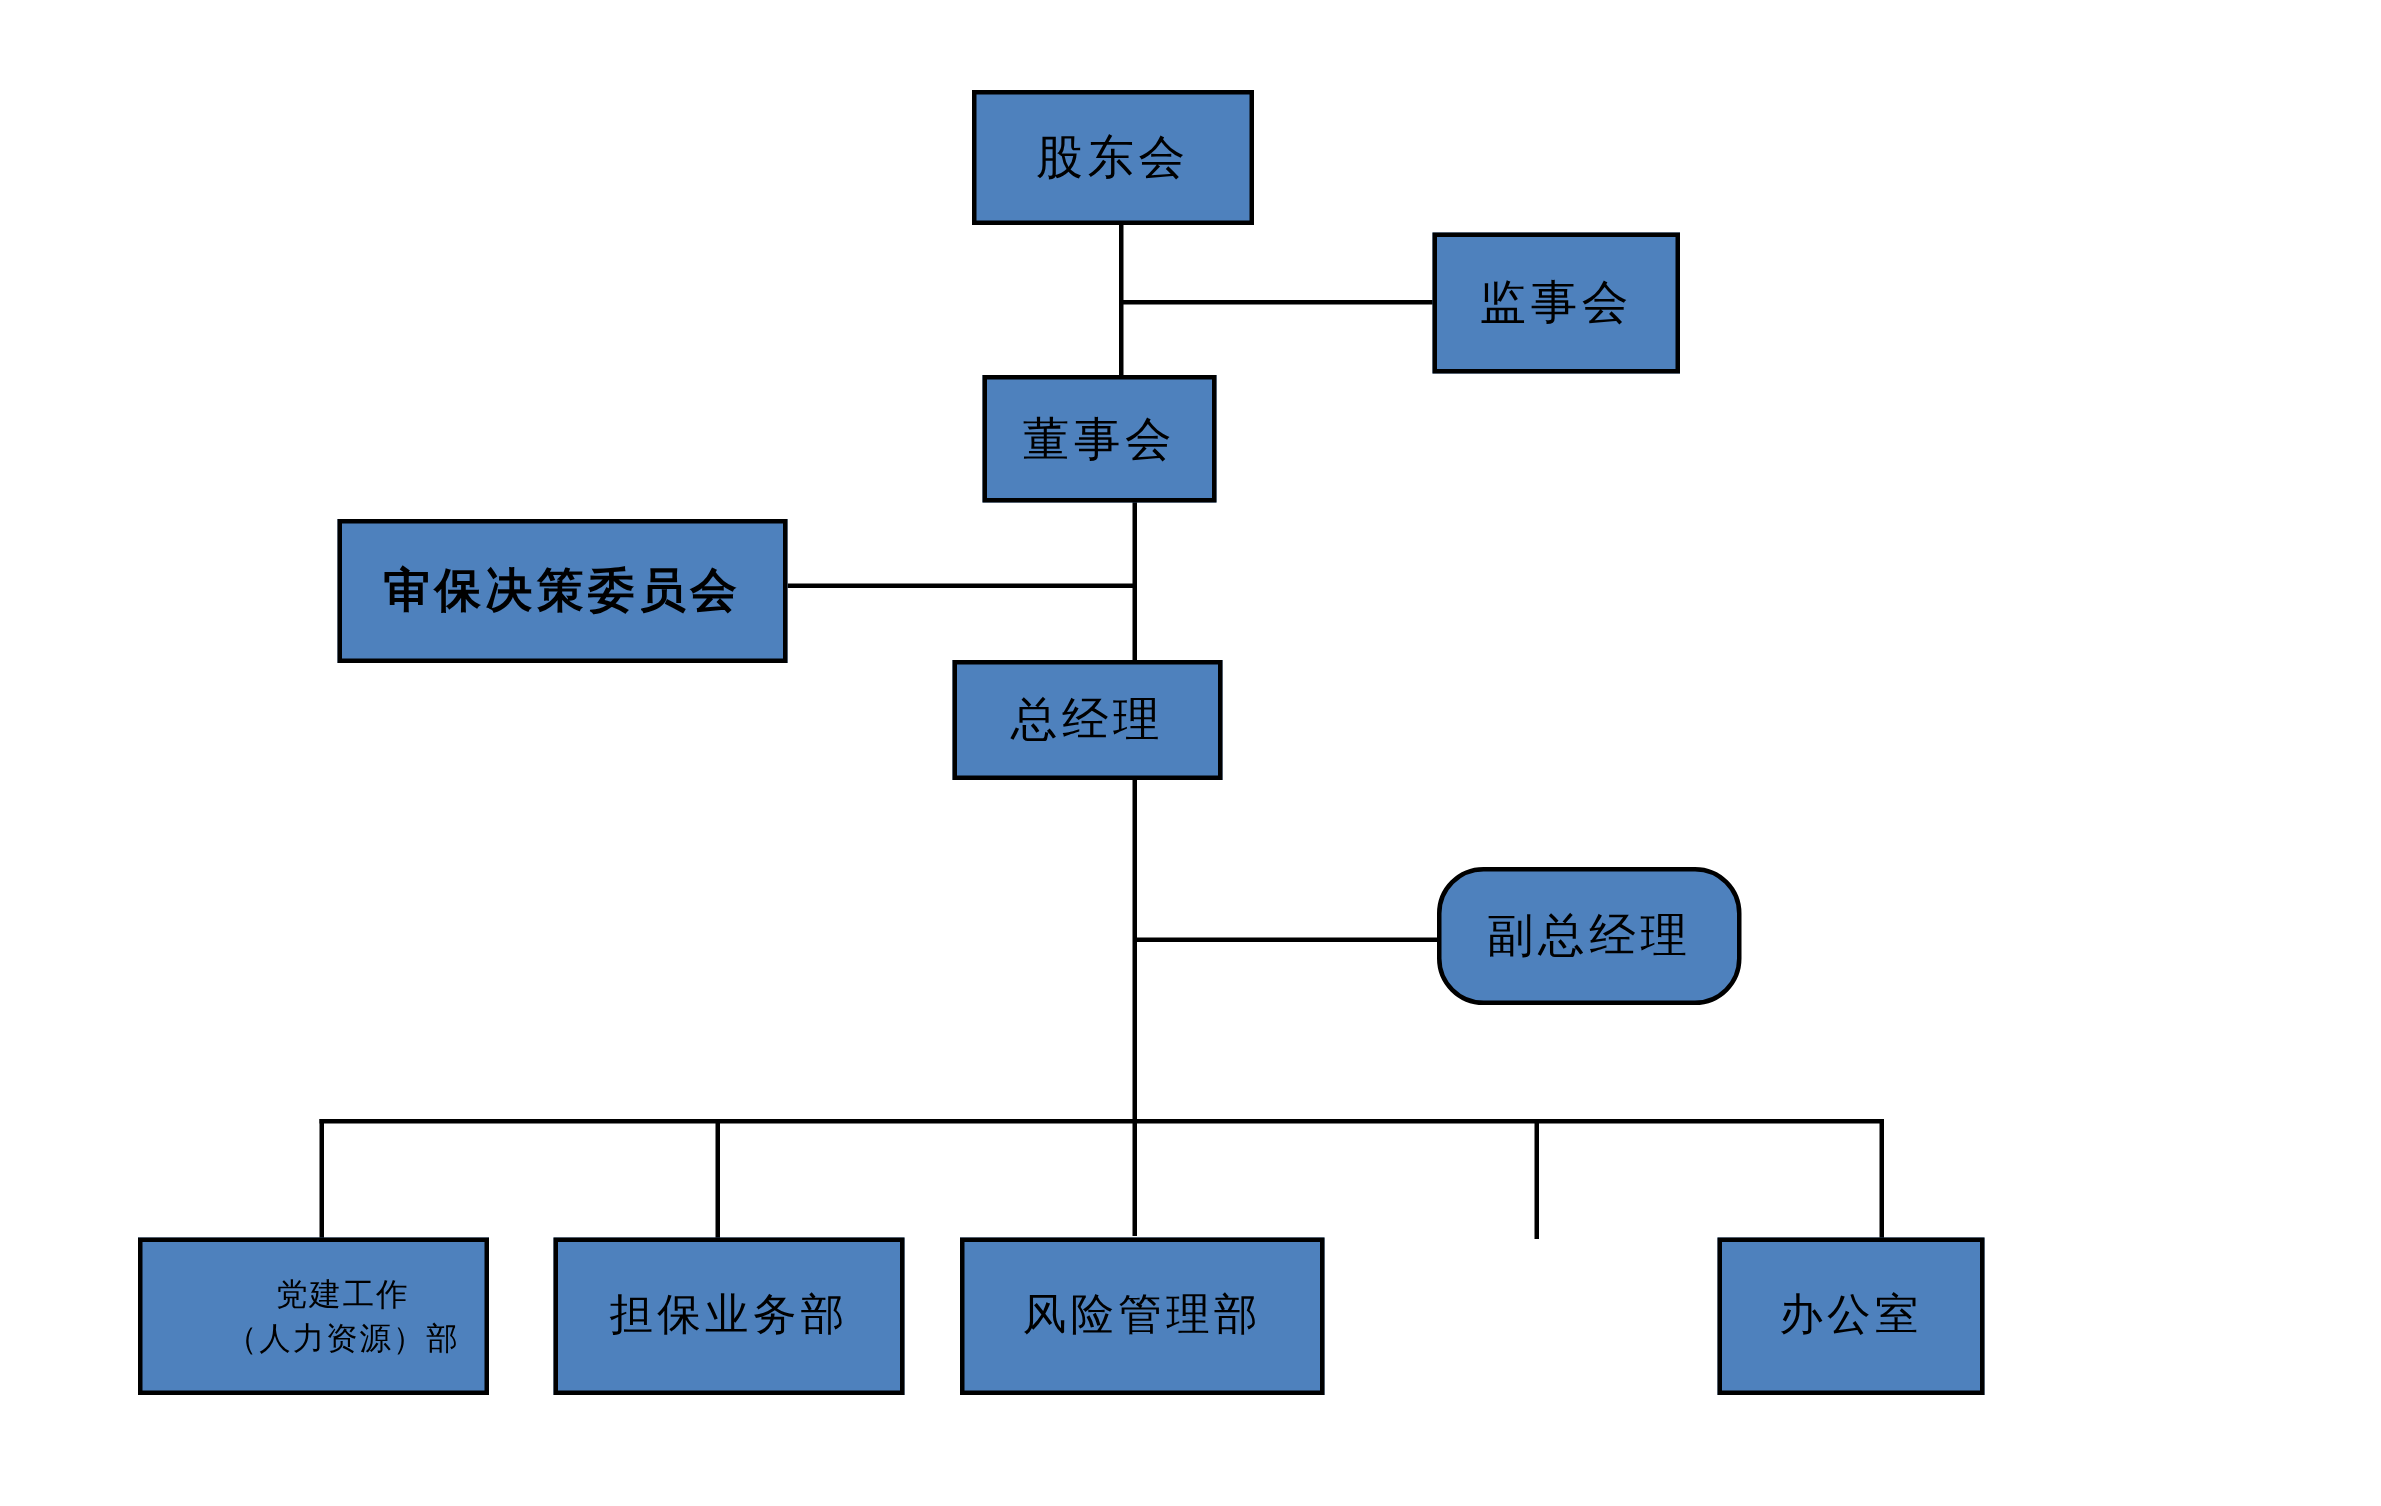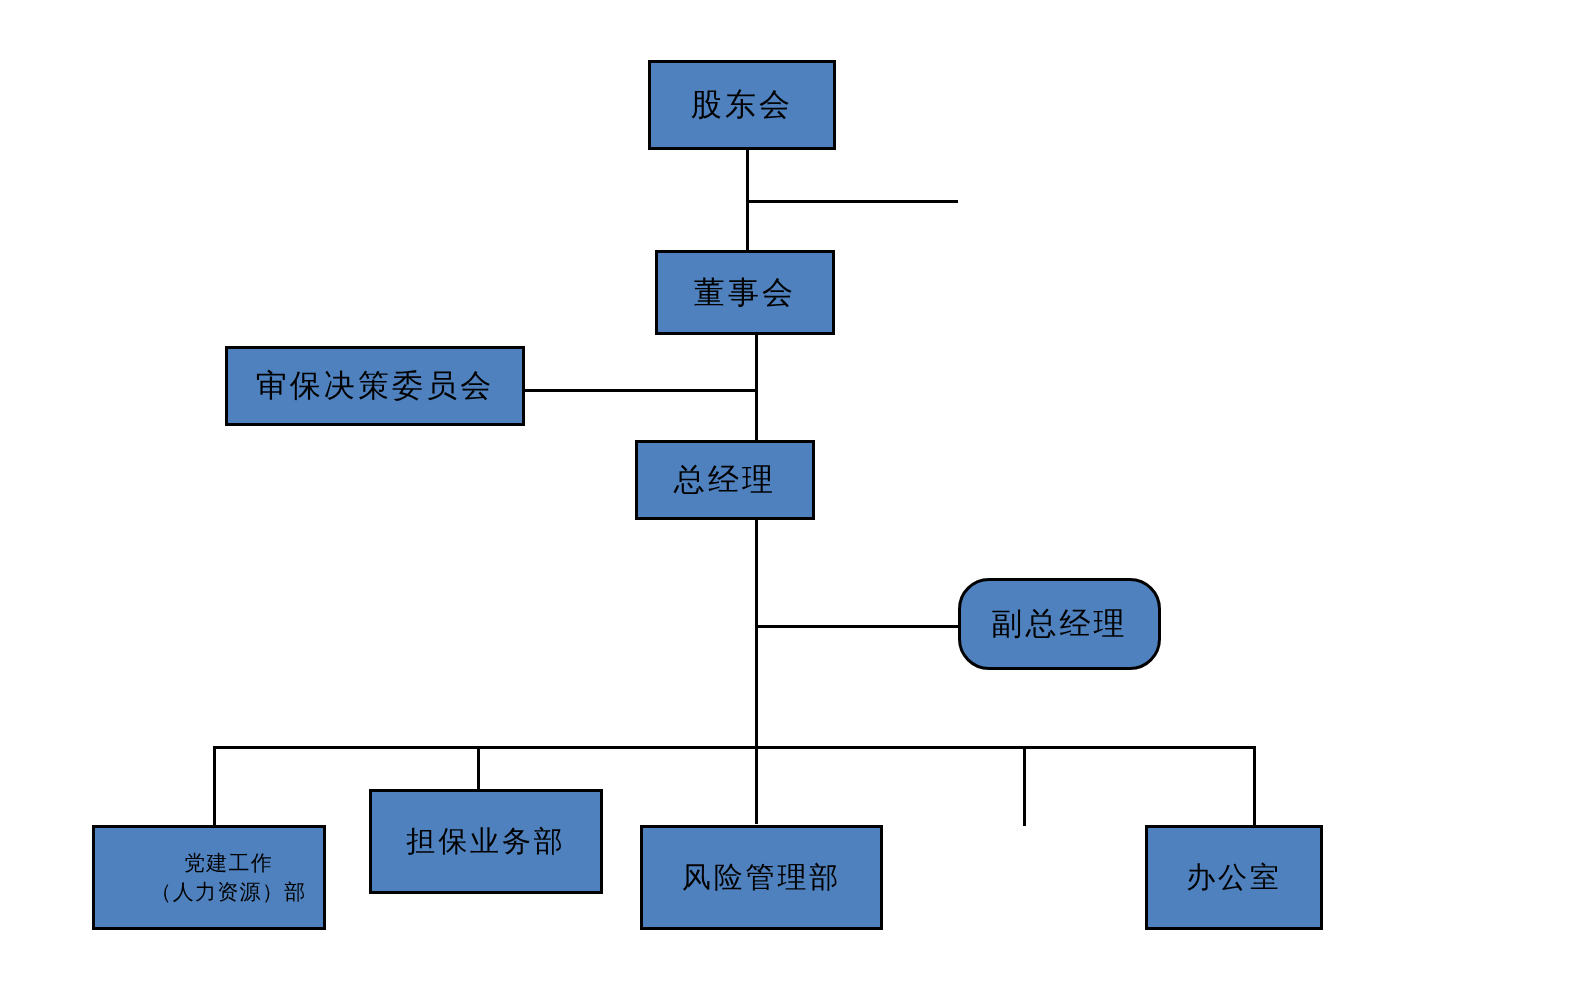--- a/index.html
+++ b/index.html
@@ -70,43 +70,46 @@
 
   <div class="conn v" style="left:213px; top:746px; height:80px;"></div>
   <div class="conn v" style="left:477px; top:746px; height:80px;"></div>
   <div class="conn v" style="left:1023px; top:746px; height:80px;"></div>
   <div class="conn v" style="left:1253px; top:746px; height:80px;"></div>
 
   <div class="node lg" style="left:648px; top:60px; width:188px; height:90px;">
     <span class="label">股东会</span>
   </div>
 
+  <div class="node lg" style="left:955px; top:155px; width:165px; height:94px;">
+    <span class="label">监事会</span>
+  </div>
 
-  <div class="node lg" style="left:655px; top:250px; width:180px; height:85px;">
+  <div class="node lg" style="left:655px; top:250px; width:156px; height:85px;">
     <span class="label">董事会</span>
   </div>
 
-  <div class="node lg" style="left:225px; top:346px; width:300px; height:80px;">
+  <div class="node lg" style="left:225px; top:346px; width:300px; height:96px;font-weight:bold;">
     <span class="label">审保决策委员会</span>
   </div>
 
   <div class="node lg" style="left:635px; top:440px; width:180px; height:80px;">
     <span class="label">总经理</span>
   </div>
 
   <div class="node lg" style="left:958px; top:578px; width:203px; height:92px;border-radius:31px;">
     <span class="label">副总经理</span>
   </div>
 
   <div class="node sm" style="left:92px; top:825px; width:234px; height:105px;padding-left:39px;">
     <span class="label">党建工作
 （人力资源）部</span>
   </div>
 
-  <div class="node md" style="left:369px; top:789px; width:234px; height:105px;">
+  <div class="node md" style="left:369px; top:825px; width:234px; height:105px;">
     <span class="label">担保业务部</span>
   </div>
 
   <div class="node md" style="left:640px; top:825px; width:243px; height:105px;">
     <span class="label">风险管理部</span>
   </div>
 
 
   <div class="node md" style="left:1145px; top:825px; width:178px; height:105px;">
     <span class="label">办公室</span>

